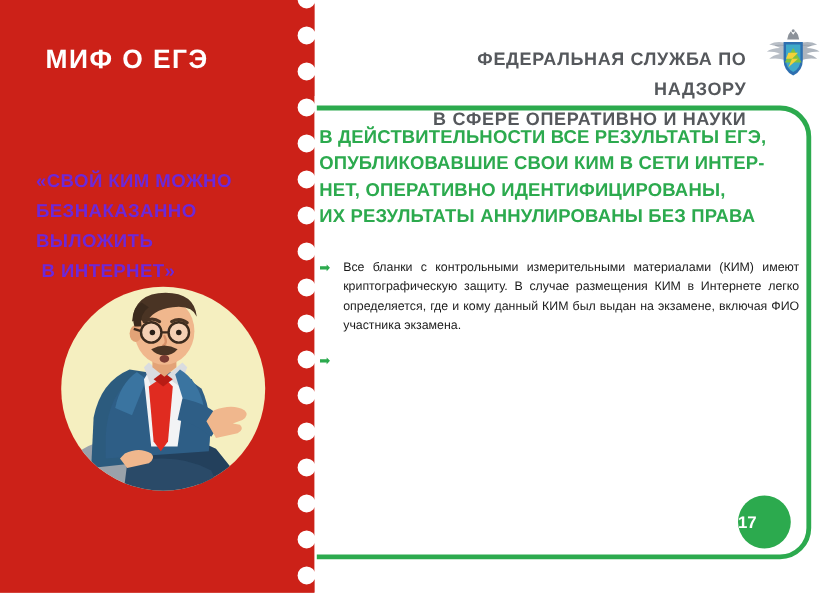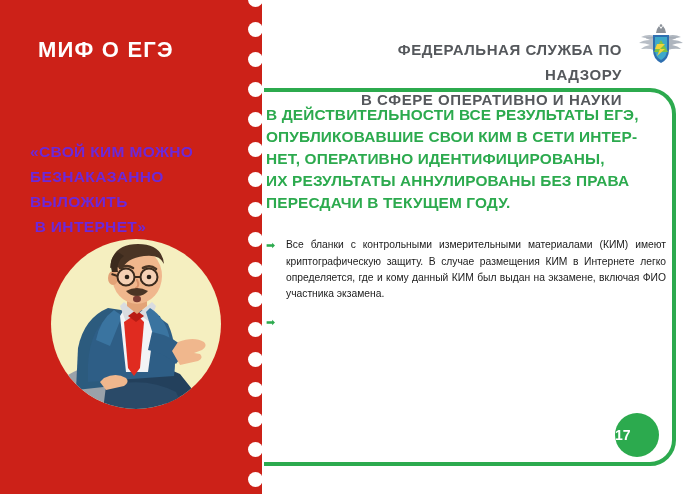--- a/index.html
+++ b/index.html
@@ -289,21 +289,20 @@
       </g>
     </svg>
   </div>
 
   <div class="content">
     <div class="lead">
       <div>В ДЕЙСТВИТЕЛЬНОСТИ ВСЕ РЕЗУЛЬТАТЫ ЕГЭ,</div>
       <div>ОПУБЛИКОВАВШИЕ СВОИ КИМ В СЕТИ ИНТЕР-</div>
       <div>НЕТ, ОПЕРАТИВНО ИДЕНТИФИЦИРОВАНЫ,</div>
       <div>ИХ РЕЗУЛЬТАТЫ АННУЛИРОВАНЫ БЕЗ ПРАВА</div>
-      <div>ПЕРЕСДАЧИ В ТЕКУЩЕМ ГОДУ.</div>
     </div>
 
     <div class="paras">
       <div class="para">
         <span class="arrow">➡</span>
         <span>Все бланки с контрольными измерительными материалами (КИМ) имеют криптографическую защиту. В случае размещения КИМ в Интернете легко определяется, где и кому данный КИМ был выдан на экзамене, включая ФИО участника экзамена.</span>
       </div>
       <div class="para">
         <span class="arrow">➡</span>
       </div>

